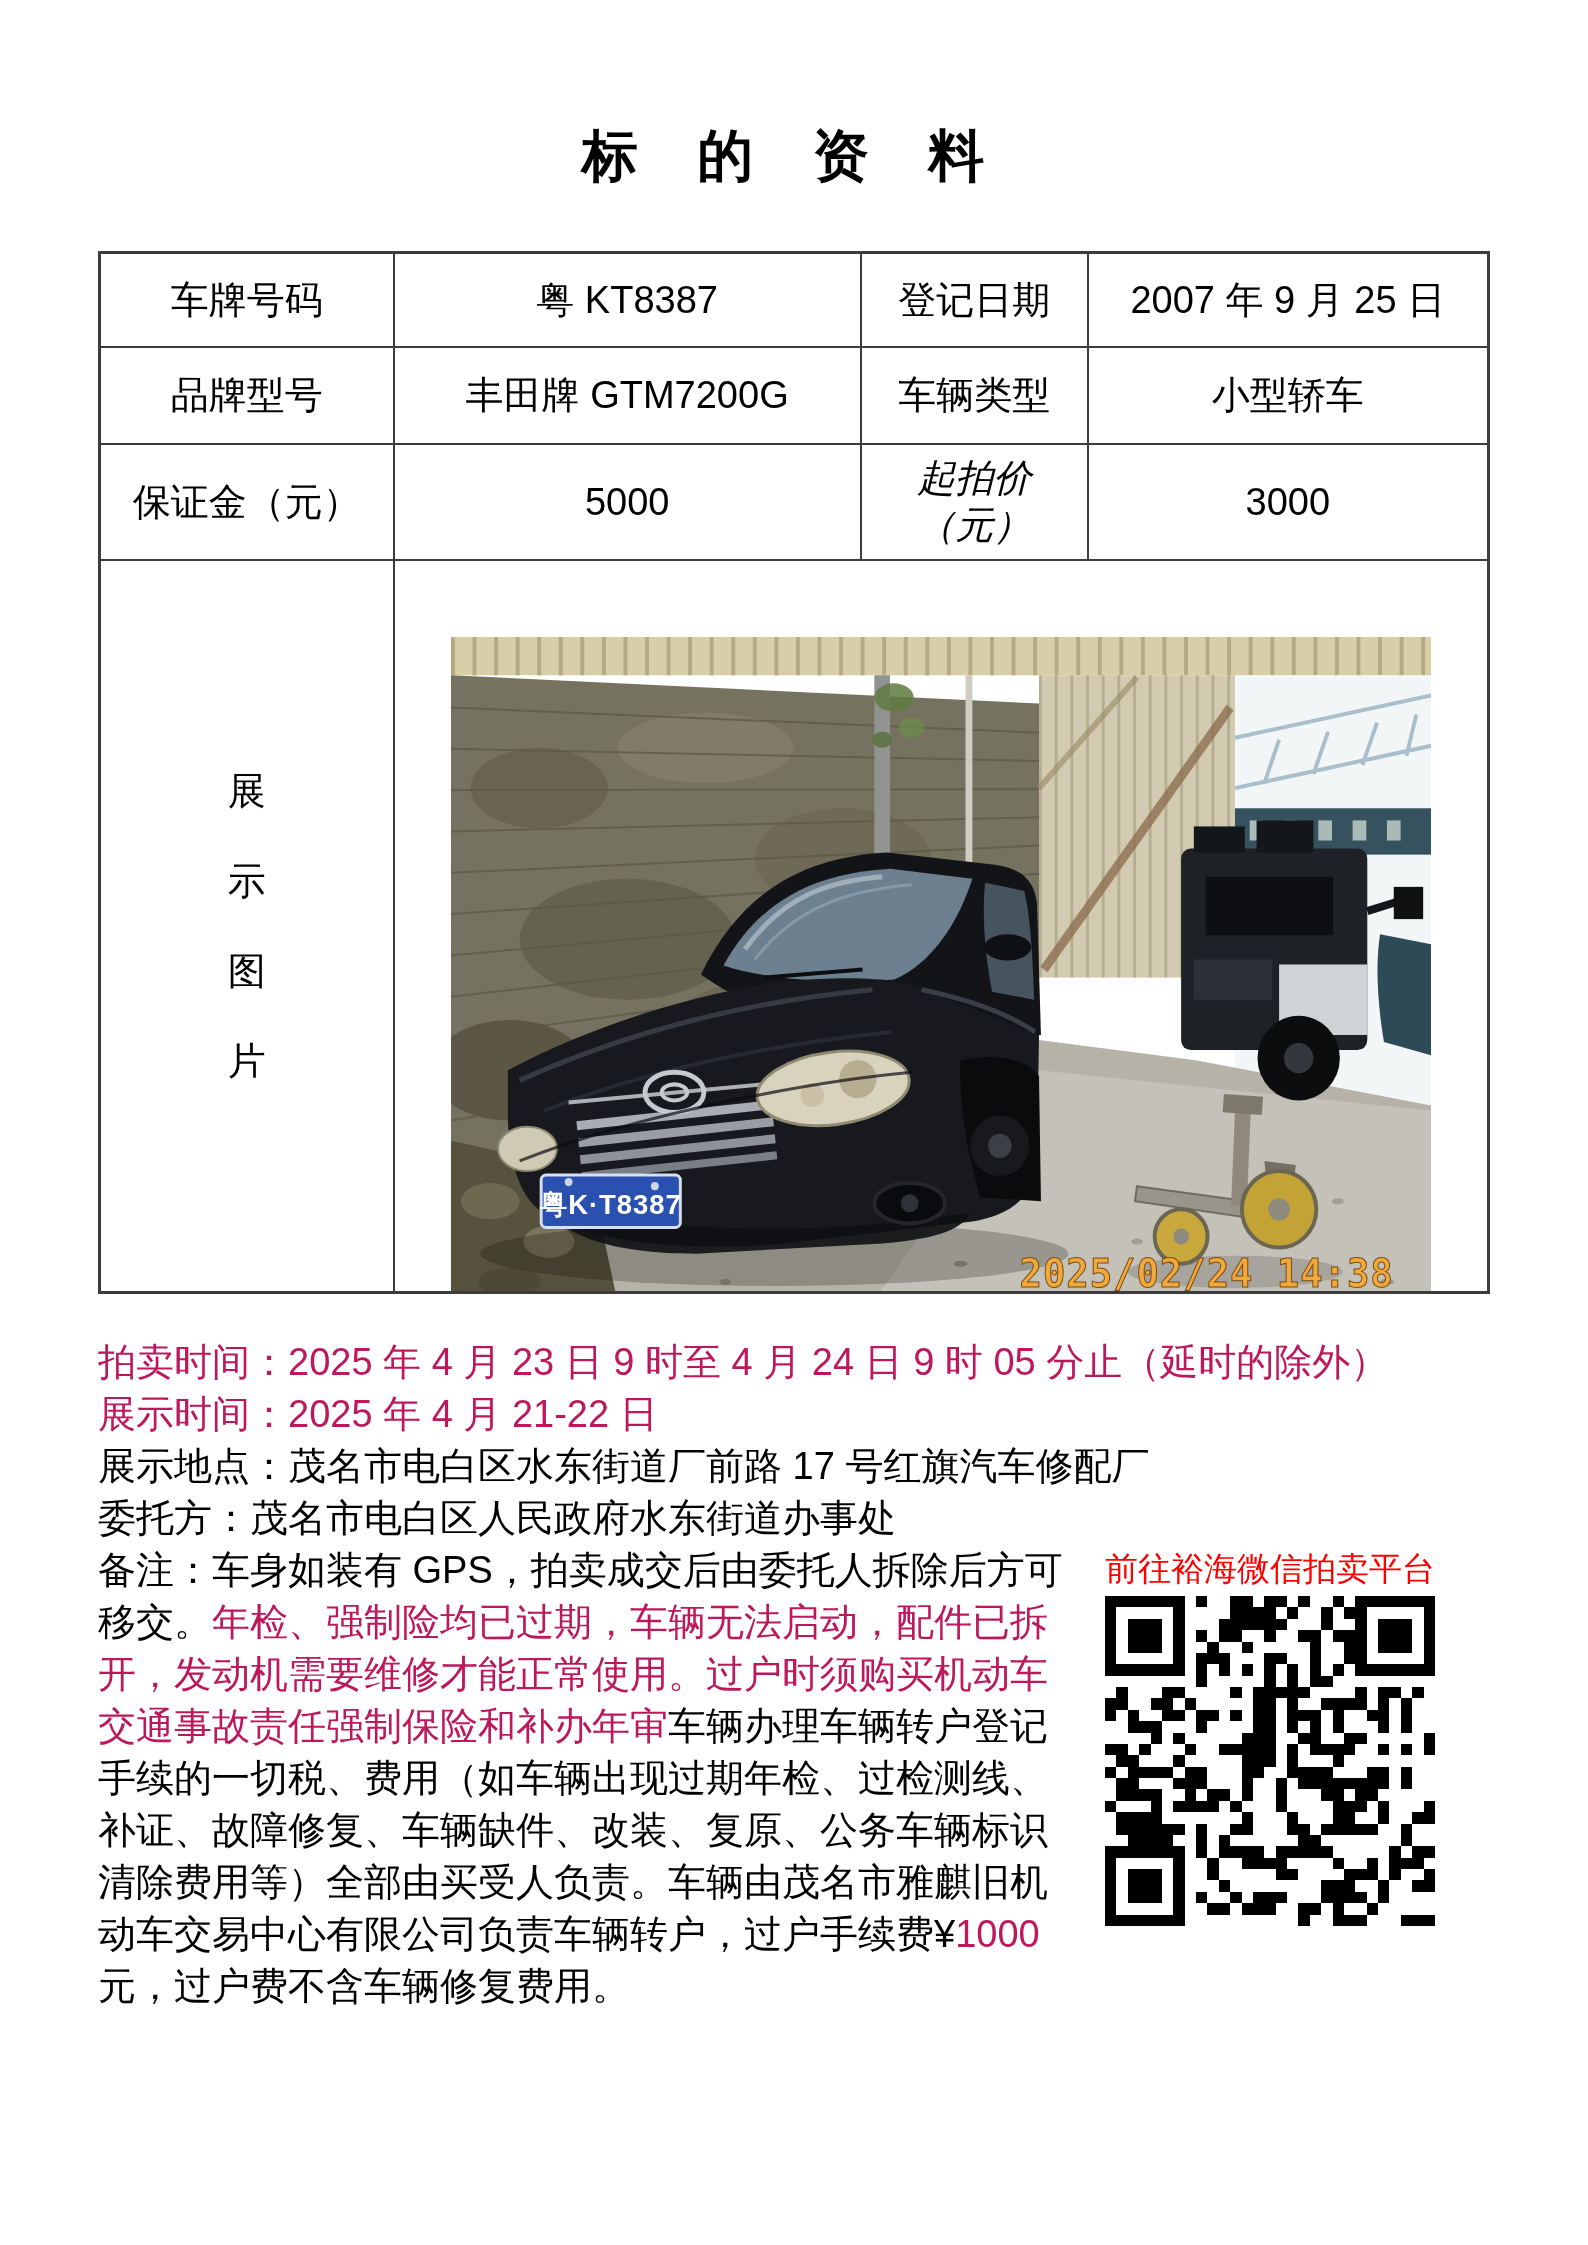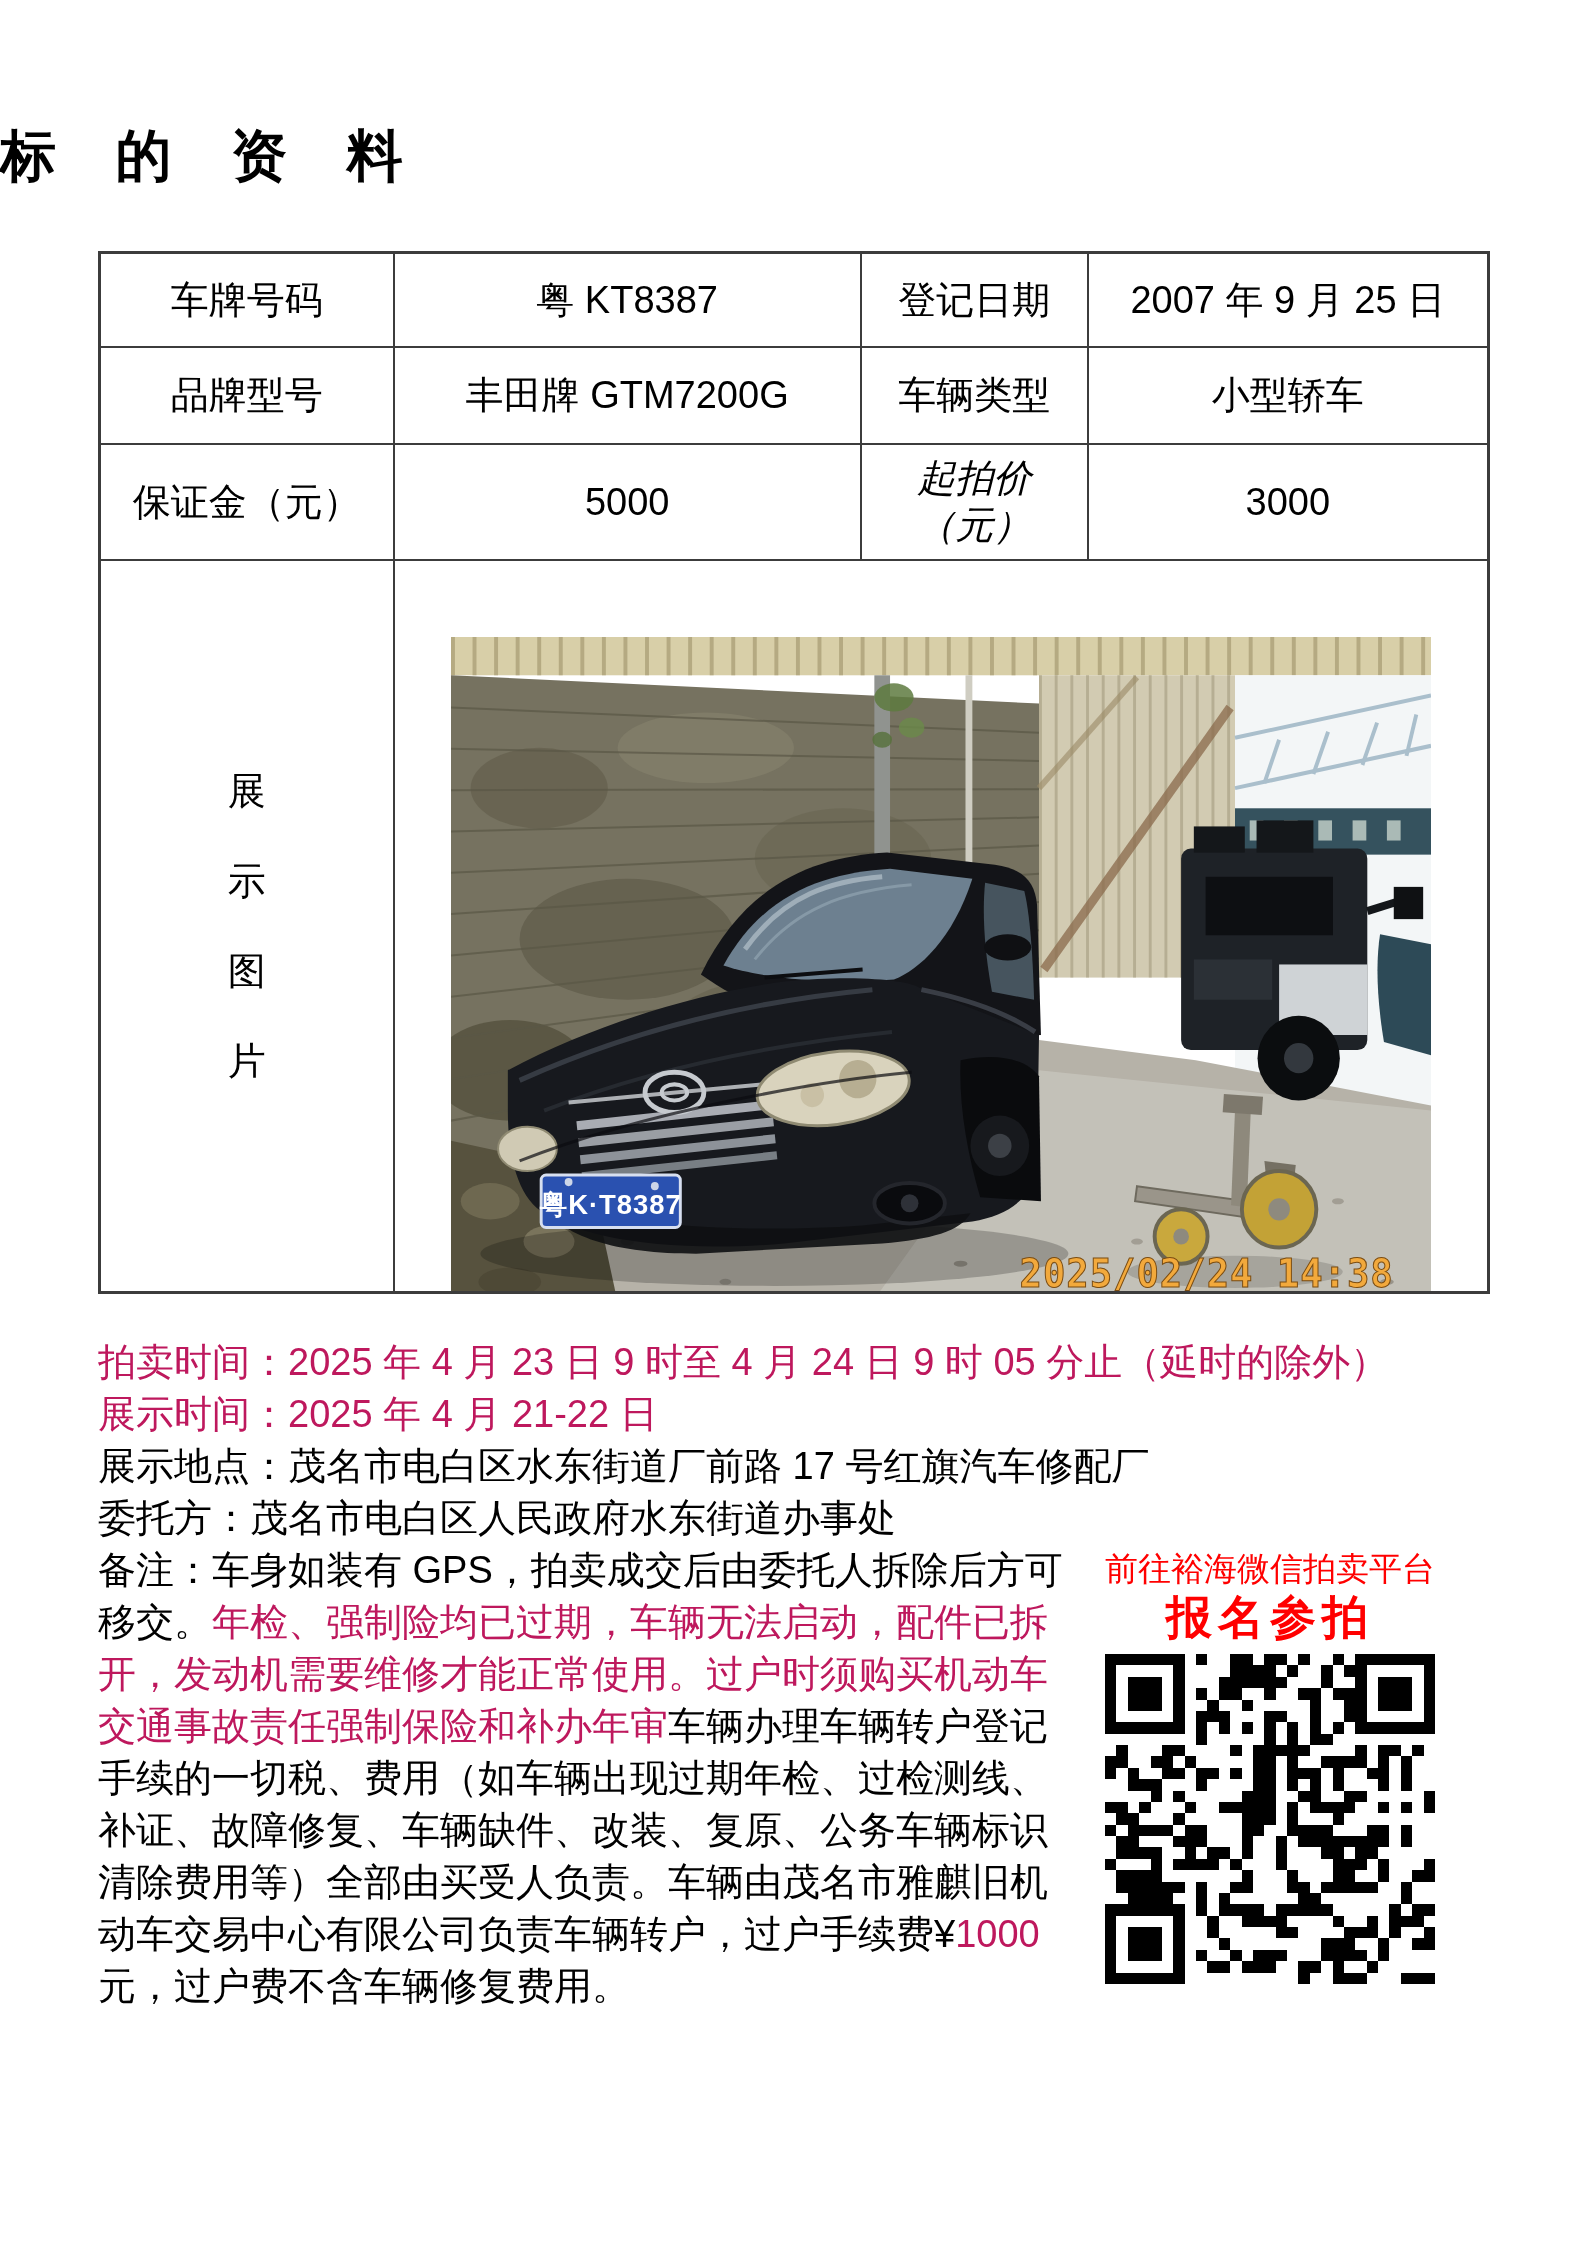--- a/index.html
+++ b/index.html
@@ -2,21 +2,21 @@
 <html><head>
 <meta charset="utf-8">
 <style>
   html,body{margin:0;padding:0;}
   body{
     width:1588px;height:2245px;background:#ffffff;position:relative;
     font-family:"Liberation Sans","DejaVu Sans",sans-serif;color:#000;overflow:hidden;
   }
   .page{width:1588px;height:2245px;}
   .title{
-    margin:0;padding-top:120px;text-align:left;
+    margin:0;padding-top:120px;text-align:center;
     font-size:56px;font-weight:700;letter-spacing:22px;line-height:1.3;
   }
   table.info{
     border-collapse:collapse;table-layout:fixed;
     width:1392px;margin:58px auto 0 98px;
   }
   table.info td{
     border:2px solid #3c3c3c;text-align:center;vertical-align:middle;
     font-size:38px;padding:0 6px;overflow:hidden;
   }
@@ -243,21 +243,20 @@
     </table>
 
   <div class="notes">
     <p class="red">拍卖时间：2025 年 4 月 23 日 9 时至 4 月 24 日 9 时 05 分止（延时的除外）</p>
     <p class="red">展示时间：2025 年 4 月 21-22 日</p>
     <p>展示地点：茂名市电白区水东街道厂前路 17 号红旗汽车修配厂</p>
     <p>委托方：茂名市电白区人民政府水东街道办事处</p>
 
     <div class="qr-block">
       <div class="qr-cap1">前往裕海微信拍卖平台</div>
-      <div class="qr-cap2">报名参拍</div>
       <div class="qr-code">
         <svg id="qrsvg" viewBox="0 0 29 29" shape-rendering="crispEdges">
             <rect x="0" y="0" width="1" height="1" fill="#000"></rect>
             <rect x="1" y="0" width="1" height="1" fill="#000"></rect>
             <rect x="2" y="0" width="1" height="1" fill="#000"></rect>
             <rect x="3" y="0" width="1" height="1" fill="#000"></rect>
             <rect x="4" y="0" width="1" height="1" fill="#000"></rect>
             <rect x="5" y="0" width="1" height="1" fill="#000"></rect>
             <rect x="6" y="0" width="1" height="1" fill="#000"></rect>
             <rect x="8" y="0" width="1" height="1" fill="#000"></rect>

